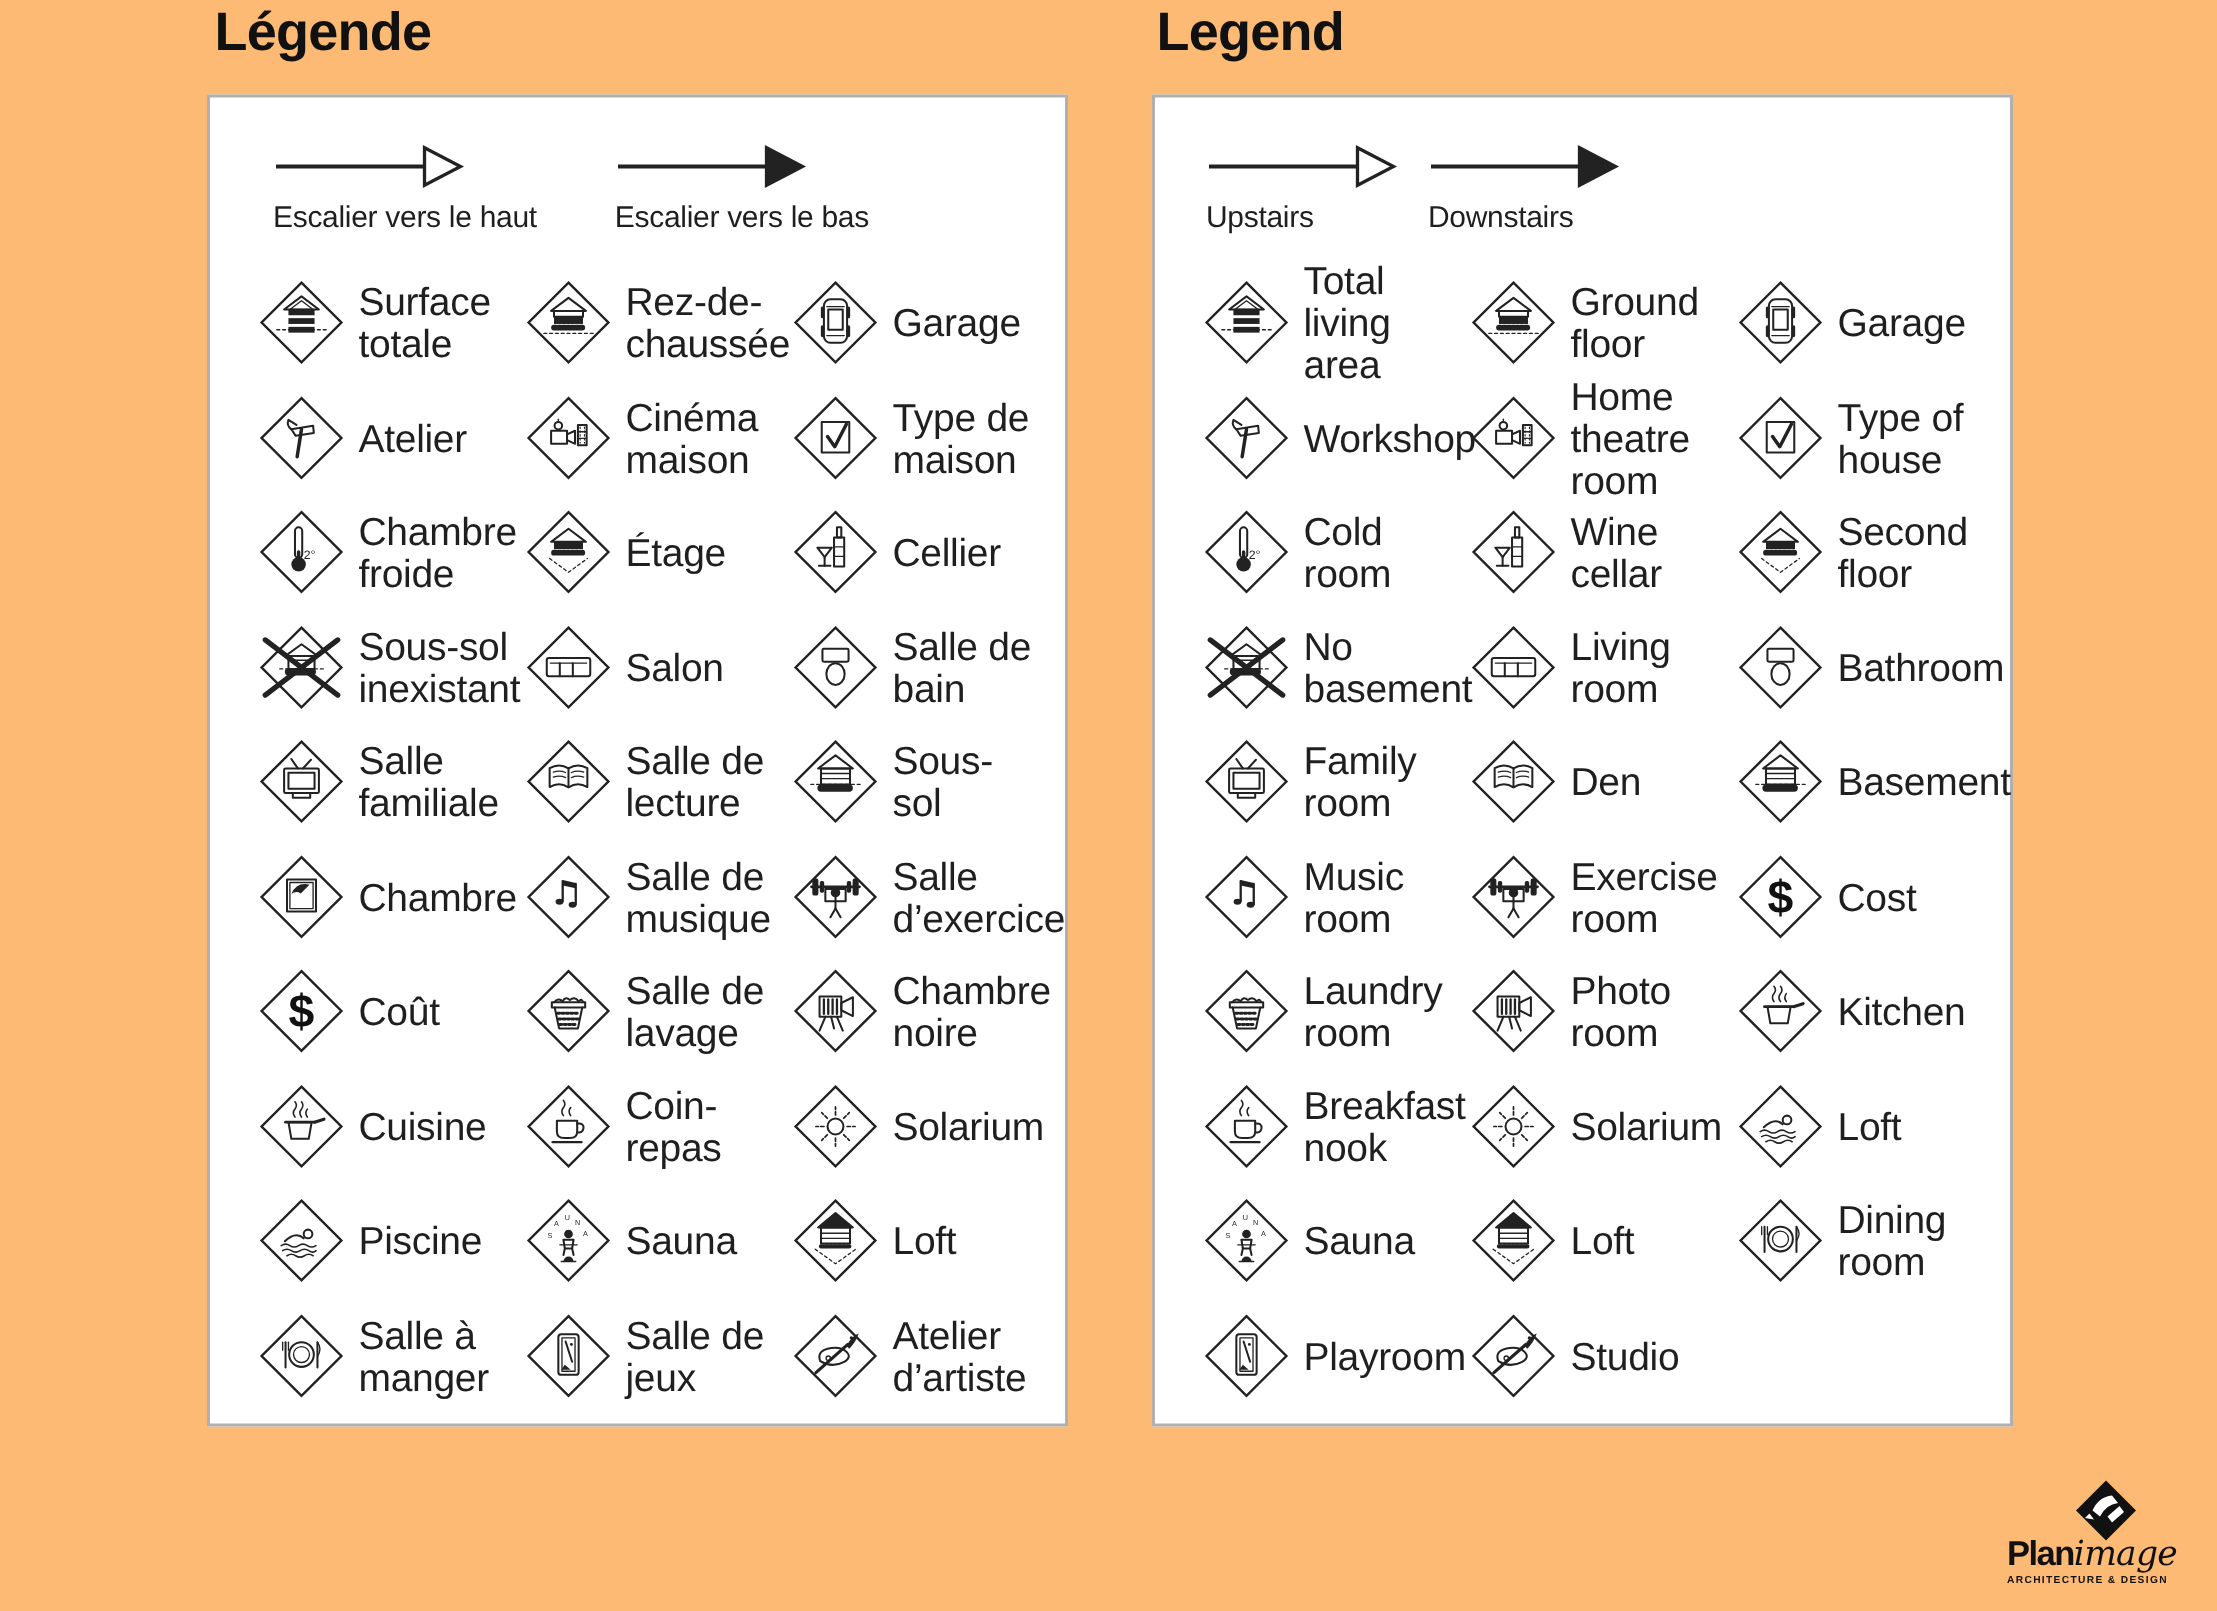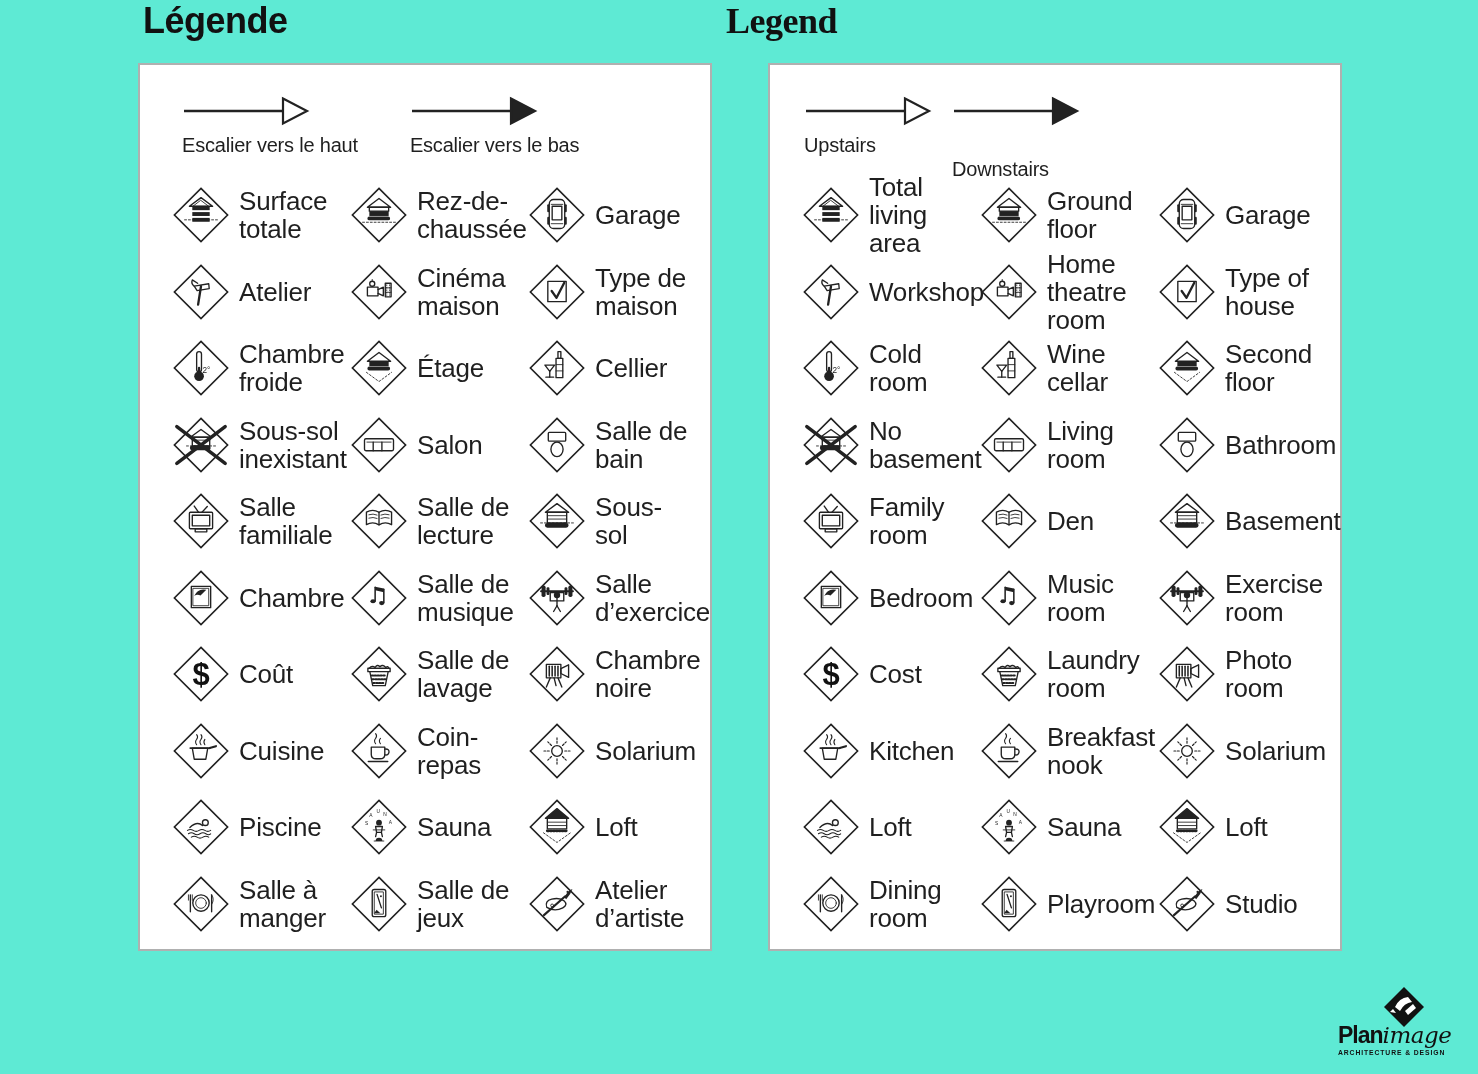--- a/index.html
+++ b/index.html
@@ -1,31 +1,31 @@
 <!DOCTYPE html>
 <html><head>
 <meta charset="utf-8">
 <style>
   html,body{margin:0;padding:0;background:#fff;}
-  .page{position:relative;width:1478px;height:1074px;background:#5eead4;overflow:hidden;
+  .page{position:relative;width:1478px;height:1074px;background:#fdba74;overflow:hidden;
         font-family:"Liberation Sans",sans-serif;color:#1f1f1f;}
   .title{position:absolute;top:0px;margin:0;font-size:36px;font-weight:700;
          letter-spacing:-0.5px;color:#111;}
   .title-fr{left:143px;}
-  .title-en{left:726px;font-family:Liberation Serif, serif;}
+  .title-en{left:771px;}
   .panel{position:absolute;top:63px;width:574px;height:888px;border:2px solid #b0b0b0;
          background:#fff;box-sizing:border-box;}
   .panel-fr{left:138px;}
   .panel-en{left:768px;}
   .arrows{position:absolute;top:30px;display:flex;}
   .panel-fr .arrows{left:42px;}
   .panel-en .arrows{left:34px;}
   .arrow-group{display:flex;flex-direction:column;}
   .panel-fr .arrow-group.g2{margin-left:52px;}
-  .panel-en .arrow-group.g2{margin-left:20px;gap:24px;}
+  .panel-en .arrow-group.g2{margin-left:20px;}
   .arrow-group svg{margin-bottom:7px;}
   .arrow-label{font-size:20px;letter-spacing:-0.2px;white-space:nowrap;}
   .grid{position:absolute;top:112px;left:20px;display:grid;
         grid-template-columns:178px 178px 178px;grid-auto-rows:76.5px;}
   .item{display:flex;align-items:center;padding-left:12px;box-sizing:border-box;}
   .item svg.diamond{width:58px;height:58px;flex:none;overflow:visible;}
   .item .label{margin-left:9px;font-size:26px;line-height:1.08;white-space:pre-line;
                letter-spacing:-0.2px;}
   .logo{position:absolute;left:1338px;top:986px;width:132px;text-align:left;color:#111;}
   .logo .logo-mark{display:block;margin:0 auto;}
@@ -719,31 +719,20 @@
               <line x1="20" y1="34.5" x2="40" y2="34.5" stroke-width="5" stroke-dasharray="1.5 1.5"></line>
               <line x1="13" y1="32" x2="47" y2="32" stroke-width="0.9" stroke-dasharray="2 2"></line>
             </g>
           </svg>
           <div class="label">Basement</div>
         </div>
         <div class="item">
           <svg class="diamond" viewBox="0 0 60 60">
             <polygon points="30,2.5 57.5,30 30,57.5 2.5,30" fill="#fff" stroke="#222" stroke-width="1.7"></polygon>
             <g fill="none" stroke="#222" stroke-width="1.4" stroke-linecap="round" stroke-linejoin="round">
-              <rect x="20" y="18" width="20" height="22"></rect>
-              <rect x="22" y="20" width="16" height="18" stroke-width="0.9"></rect>
-              <path d="M23 28 Q26.5 19.5 35.5 21.5 L29.5 27.5 Q26 25.5 23 28 Z" fill="#222" stroke="none"></path>
-            </g>
-          </svg>
-          <div class="label">Bedroom</div>
-        </div>
-        <div class="item">
-          <svg class="diamond" viewBox="0 0 60 60">
-            <polygon points="30,2.5 57.5,30 30,57.5 2.5,30" fill="#fff" stroke="#222" stroke-width="1.7"></polygon>
-            <g fill="none" stroke="#222" stroke-width="1.4" stroke-linecap="round" stroke-linejoin="round">
               <line x1="26" y1="19" x2="26" y2="33" stroke-width="1.6"></line>
               <line x1="35" y1="21" x2="35" y2="35" stroke-width="1.6"></line>
               <path d="M26 18.3 L35 20.3 L35 24 L26 22 Z" fill="#222" stroke="none"></path>
               <ellipse cx="23.8" cy="33.3" rx="2.7" ry="2.1" fill="#222" stroke="none"></ellipse>
               <ellipse cx="32.8" cy="35.3" rx="2.7" ry="2.1" fill="#222" stroke="none"></ellipse>
             </g>
           </svg>
           <div class="label">Music
 room</div>
         </div>

